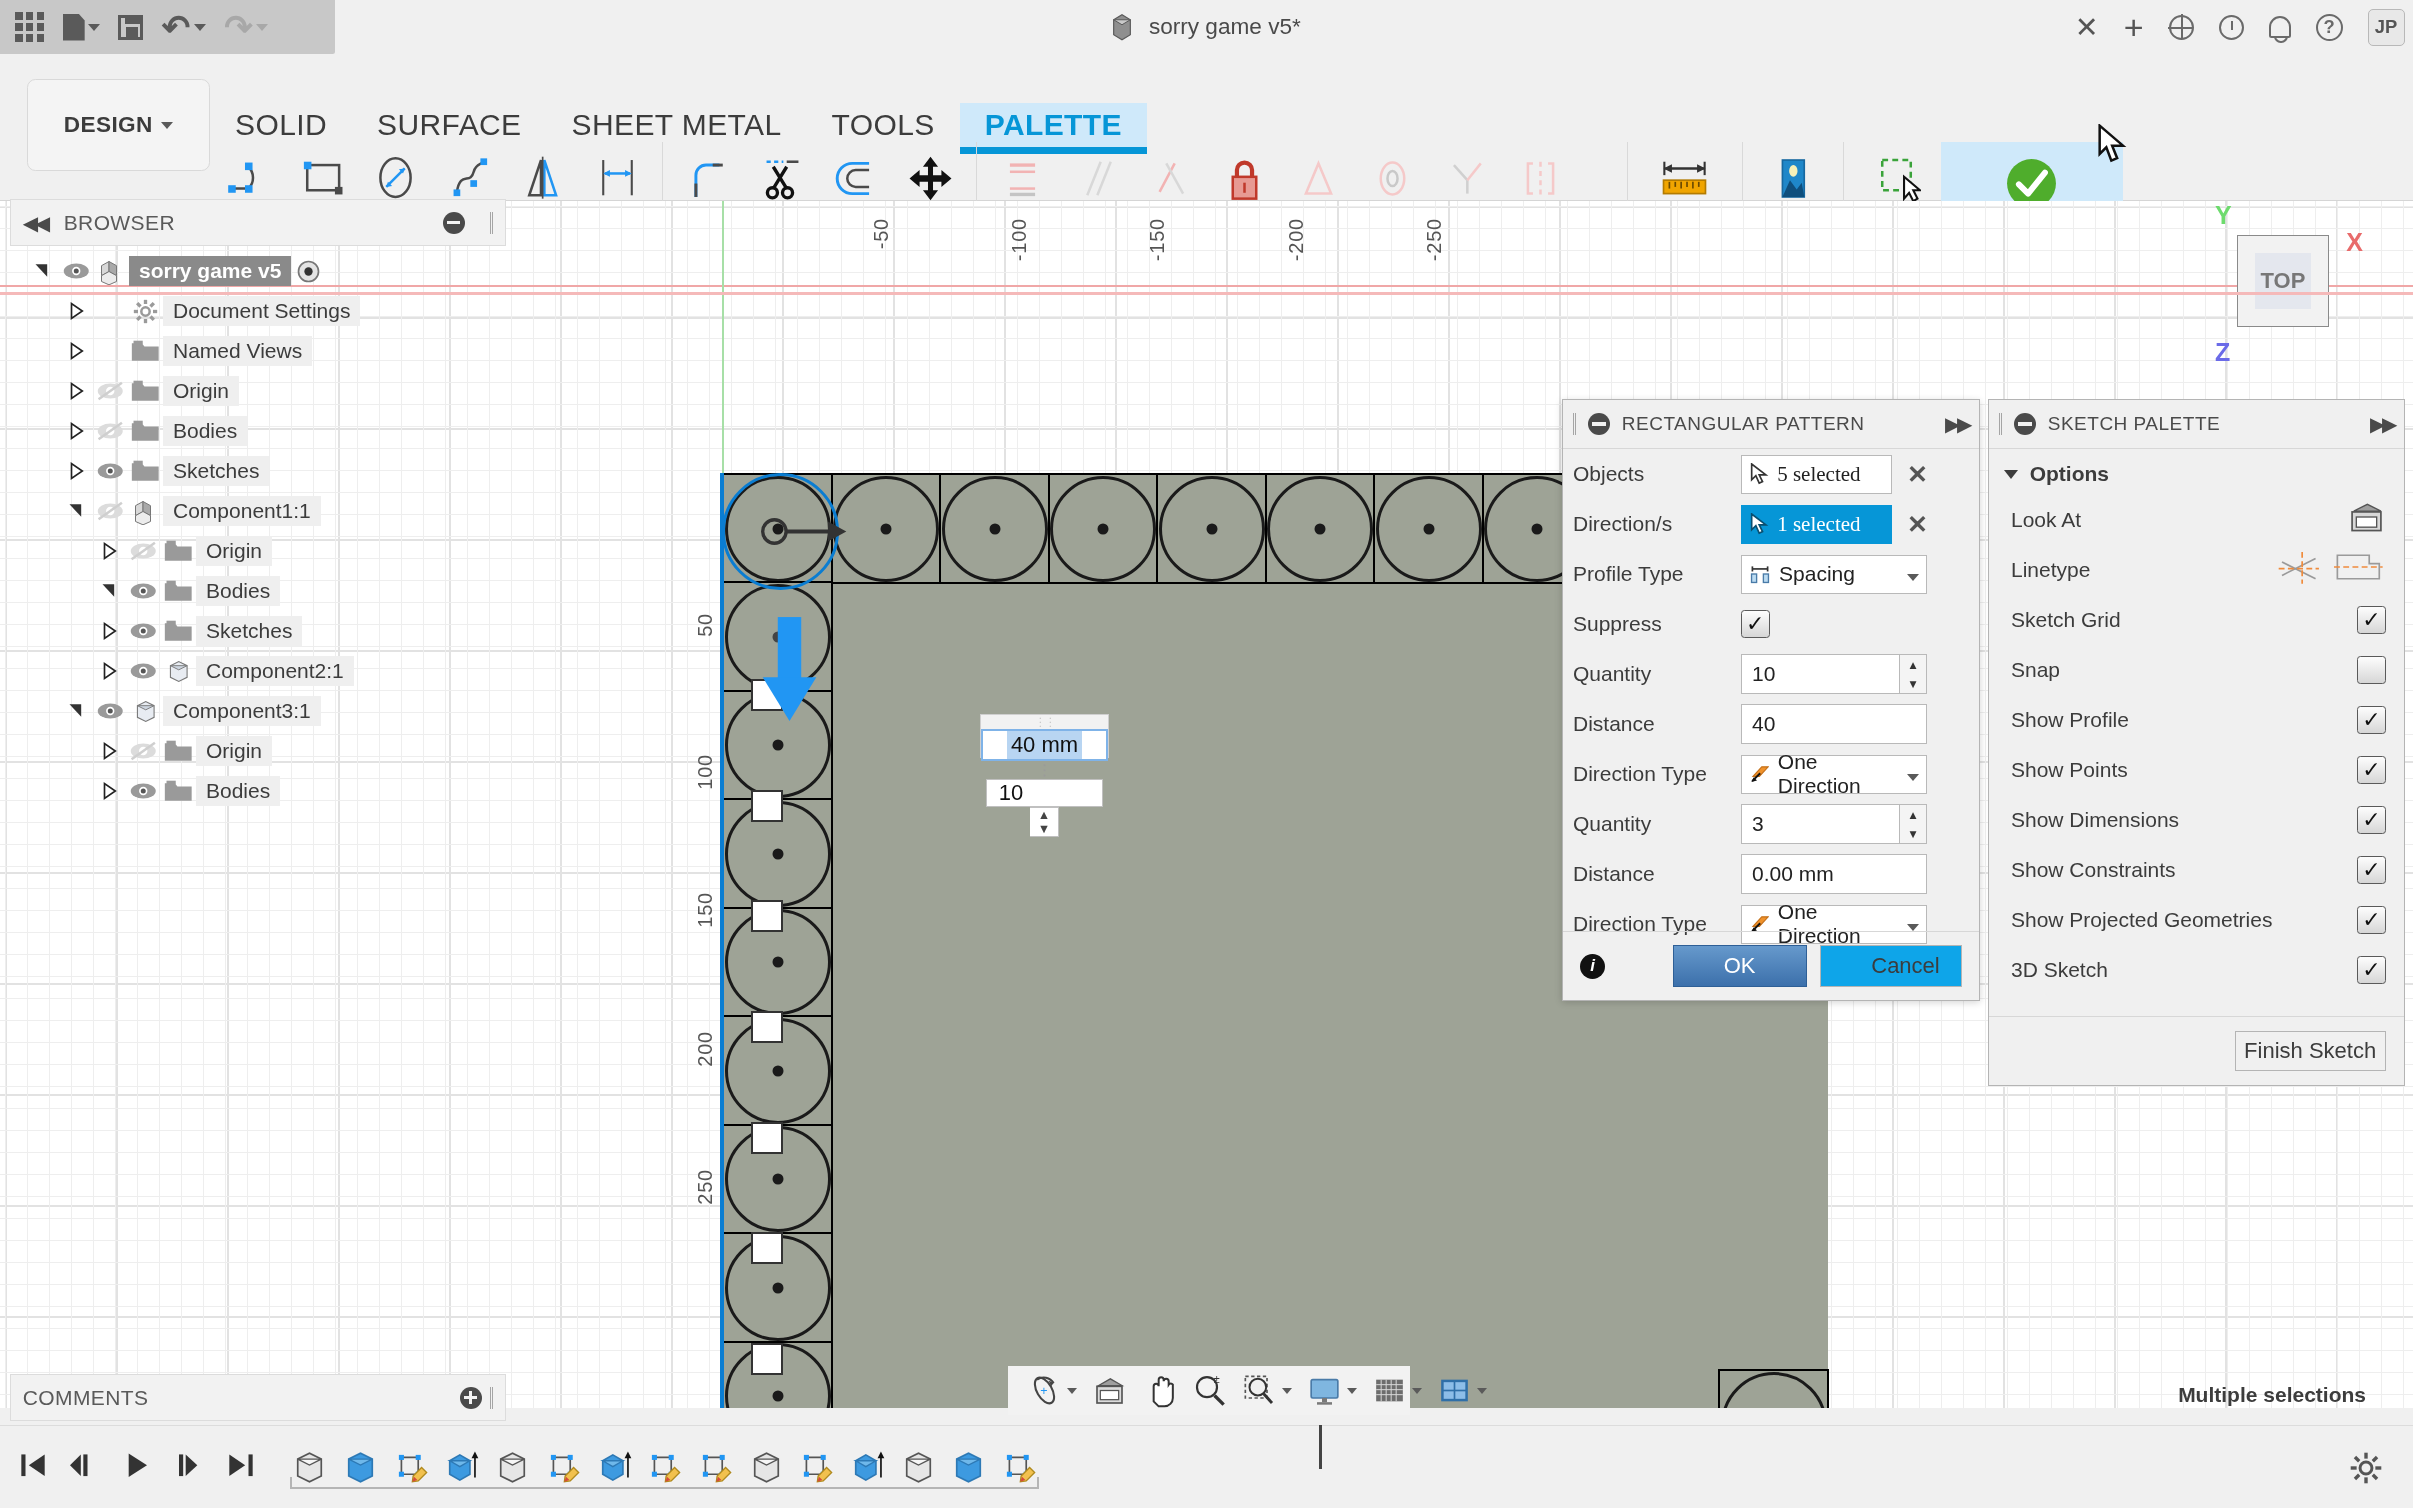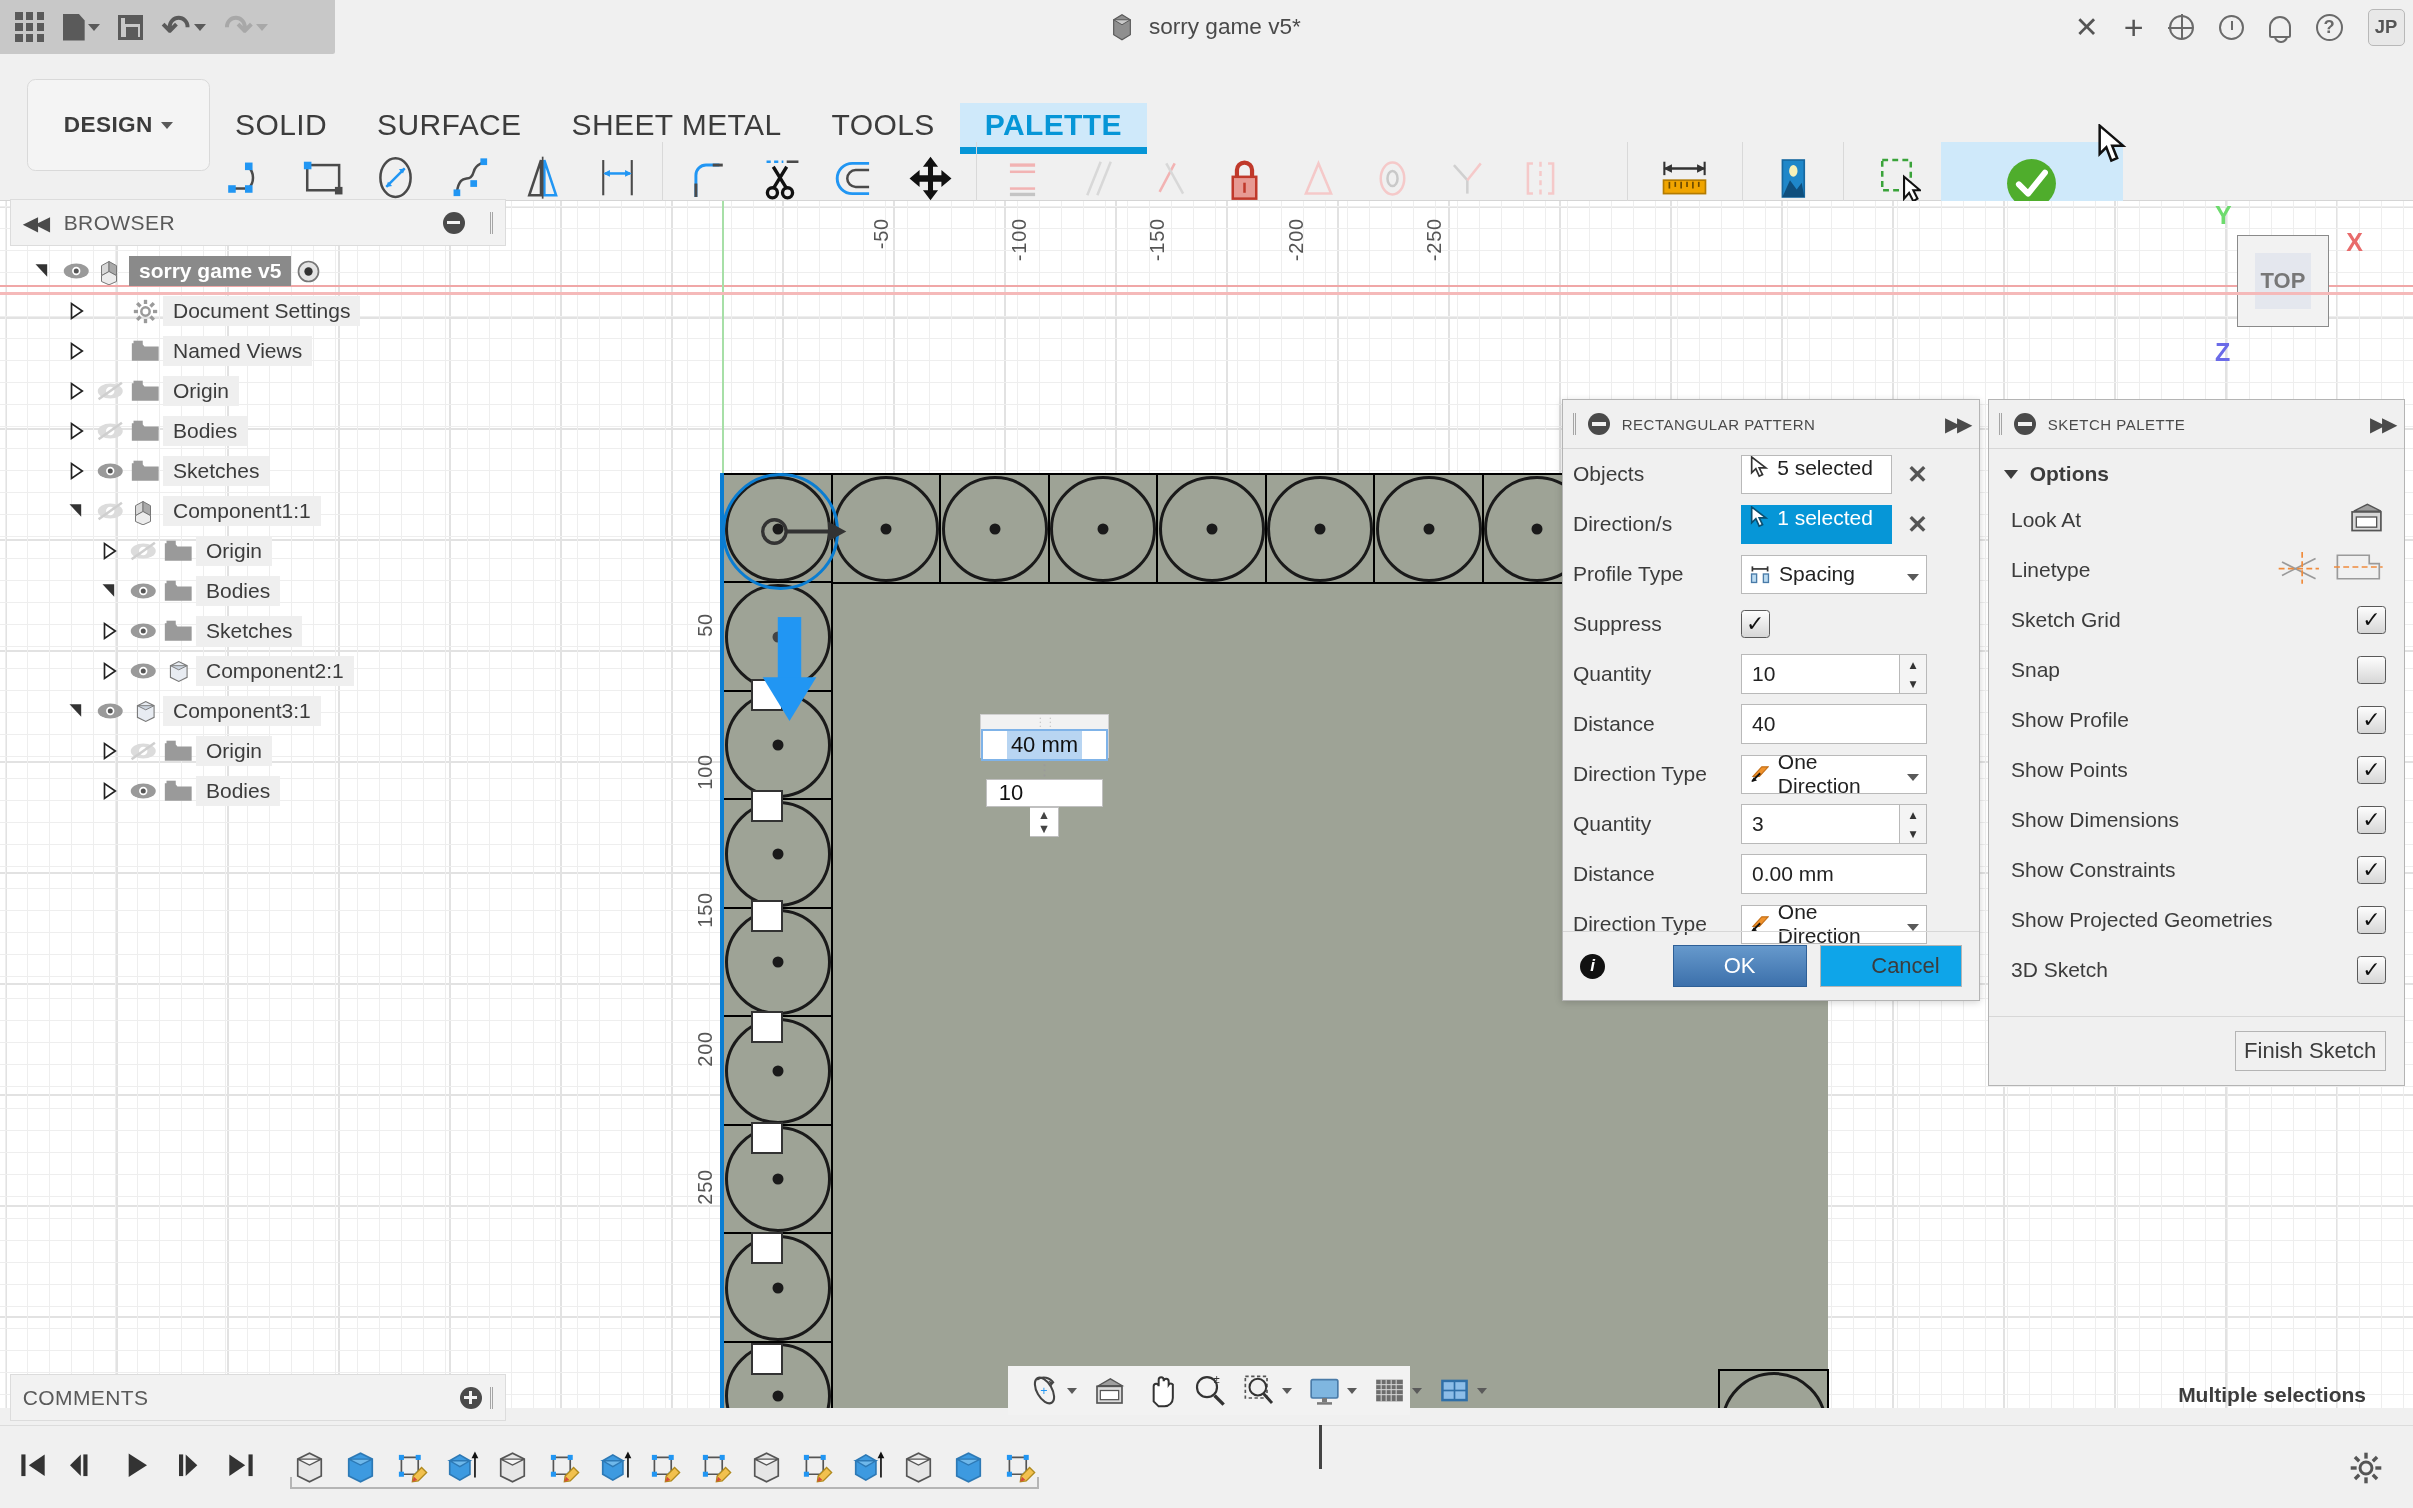--- a/index.html
+++ b/index.html
@@ -191,27 +191,27 @@
   
   .dialog {
     position:absolute; left:1562px; top:399px; width:418px; height:602px;
     background:#f0f0f0; border:0.8px solid #b4b4b4; box-shadow:0 1.7px 7.5px rgba(0,0,0,.18);
   }
   .dlg-hdr {
     height:49px; display:flex; align-items:center; gap:11.7px; padding:0 10px;
     border-bottom:0.8px solid #d7d7d7; background:#f0f0f0;
   }
   .dlg-hdr .grip2 { width:3.4px;height:22px;border-left:1.7px solid #a5a5a5;border-right:1.7px solid #a5a5a5;}
-  .dlg-hdr .title { font-size:15px; color:#4a4a4a; letter-spacing:0.5px;text-align:center; }
+  .dlg-hdr .title { font-size:19px; color:#4a4a4a; letter-spacing:0.5px;text-align:center; }
   .dlg-hdr .rr { margin-left:auto; color:#4a4a4a; font-size:20px; letter-spacing:-3.4px;}
   .drow { display:flex; align-items:center; height:50px; padding:0 10px; }
   .drow .dlbl { width:168px; font-size:21px; color:#3c3c3c; }
   .selfield {
     width:151px; height:39px; background:#fff; border:0.8px solid #b9b9b9;
-    display:flex; align-items:flex-start; gap:8.4px; padding-left:8.4px; font-size:21px; color:#222; cursor:pointer;
+    display:flex; align-items:center; gap:8.4px; padding-left:8.4px; font-size:21px; color:#222; cursor:pointer;font-family:Liberation Serif, serif;
   }
   .selfield.active { background:#0696d7; border-color:#0696d7; color:#fff; }
   .xclose { margin-left:15px; font-size:25px; color:#555; cursor:pointer; font-weight:bold;}
   .dropdown {
     width:186px; height:39px; background:#fff; border:0.8px solid #b9b9b9;
     display:flex; align-items:center; gap:8.4px; padding:0 6.7px; font-size:21px; color:#222; cursor:pointer;
   }
   .dropdown .dcar { margin-left:auto; }
   .numfield {
     width:159px; height:40px; background:#fff; border:0.8px solid #b9b9b9;

